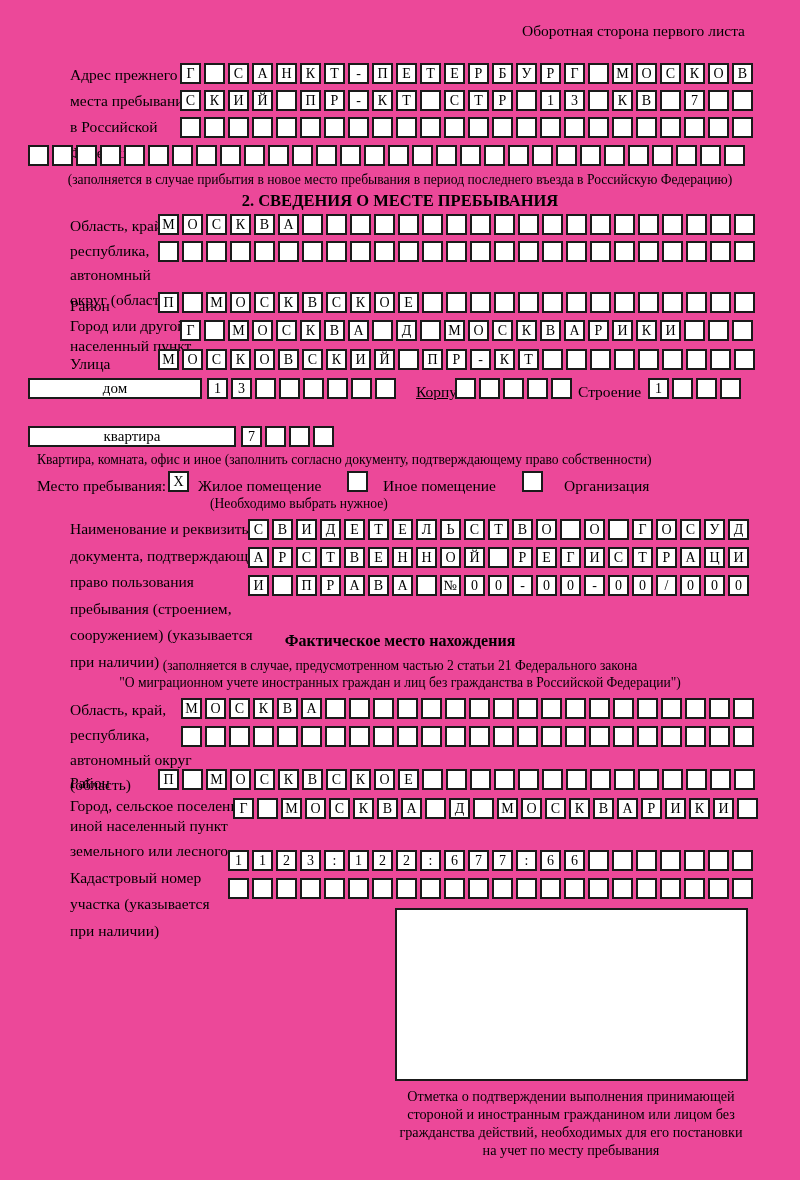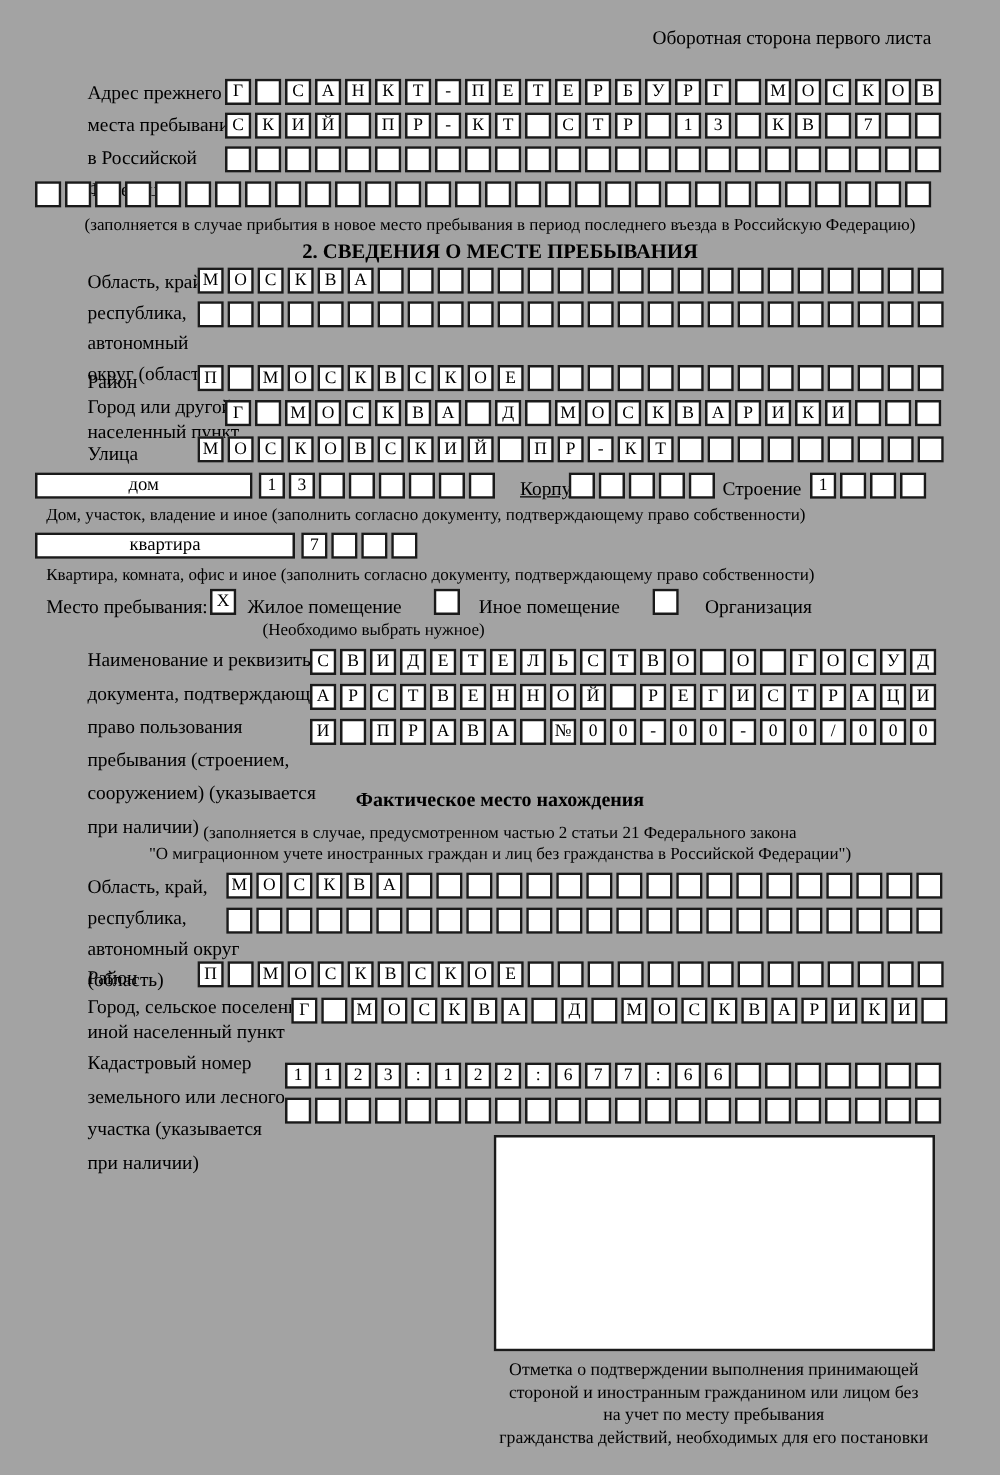--- a/index.html
+++ b/index.html
@@ -1,18 +1,18 @@
 <!DOCTYPE html>
 <html><head>
 <meta charset="utf-8">
 <style>
   html,body{margin:0;padding:0;background:#ffffff;}
   body{width:800px;height:1180px;position:relative;color:#000;
        font-family:"Liberation Serif","DejaVu Serif",serif;}
-  .page{position:absolute;left:0;top:0;width:800px;height:1180px;background:#a3a3a3;}
+  .page{position:absolute;left:0;top:0;width:800px;height:1180px;background:#ec4899;}
   .abs{position:absolute;}
   .row{position:absolute;display:flex;gap:3px;}
   .cell{width:17px;height:17px;border:2px solid #1a1a1a;display:flex;align-items:center;
         justify-content:center;font-size:14px;line-height:1;flex:0 0 auto;background:#fff;}
   .lbl{position:absolute;font-size:15.5px;line-height:26px;white-space:nowrap;}
   .lbl.tight{line-height:20px;}
   .note{position:absolute;font-size:13.6px;white-space:nowrap;}
   .head{position:absolute;font-weight:bold;font-size:16.5px;width:800px;text-align:center;}
   .wbox{position:absolute;height:21px;border:2px solid #1a1a1a;box-sizing:border-box;
         display:flex;align-items:center;justify-content:center;font-size:15px;background:#fff;}
@@ -315,21 +315,20 @@
       <span class="cell"></span>
       <span class="cell"></span>
     </div>
   <div class="lbl" style="left:578px;top:379px;">Строение</div>
   <div class="row" style="left:648px;top:378px;">
       <span class="cell">1</span>
       <span class="cell"></span>
       <span class="cell"></span>
       <span class="cell"></span>
     </div>
-  <div class="note" style="left:37px;top:404px;">Дом, участок, владение и иное (заполнить согласно документу, подтверждающему право собственности)</div>
 
   <div class="wbox" style="left:28px;top:426px;width:208px;">квартира</div>
   <div class="row" style="left:241px;top:426px;">
       <span class="cell">7</span>
       <span class="cell"></span>
       <span class="cell"></span>
       <span class="cell"></span>
     </div>
   <div class="note" style="left:37px;top:452px;">Квартира, комната, офис и иное (заполнить согласно документу, подтверждающему право собственности)</div>
 
@@ -541,22 +540,22 @@
       <span class="cell">В</span>
       <span class="cell">А</span>
       <span class="cell">Р</span>
       <span class="cell">И</span>
       <span class="cell">К</span>
       <span class="cell">И</span>
       <span class="cell"></span>
     </div>
 
   <div class="lbl" style="left:70px;top:838px;line-height:26.5px;">
+    <div>земельного или лесного</div>
     <div>Кадастровый номер</div>
-    <div>земельного или лесного</div>
     <div>участка (указывается</div>
     <div>при наличии)</div>
   </div>
   <div class="row" style="left:228px;top:850px;">
       <span class="cell">1</span>
       <span class="cell">1</span>
       <span class="cell">2</span>
       <span class="cell">3</span>
       <span class="cell">:</span>
       <span class="cell">1</span>
@@ -599,17 +598,17 @@
       <span class="cell"></span>
       <span class="cell"></span>
       <span class="cell"></span>
       <span class="cell"></span>
     </div>
 
   <div class="bigbox" style="left:395px;top:908px;width:349px;height:169px;"></div>
   <div class="cap" style="left:371px;top:1087px;width:400px;">
     <div>Отметка о подтверждении выполнения принимающей</div>
     <div>стороной и иностранным гражданином или лицом без</div>
+    <div>гражданства действий, необходимых для его постановки</div>
     <div>на учет по месту пребывания</div>
-    <div>гражданства действий, необходимых для его постановки</div>
   </div>
 
 </div>
 
 </body></html>

